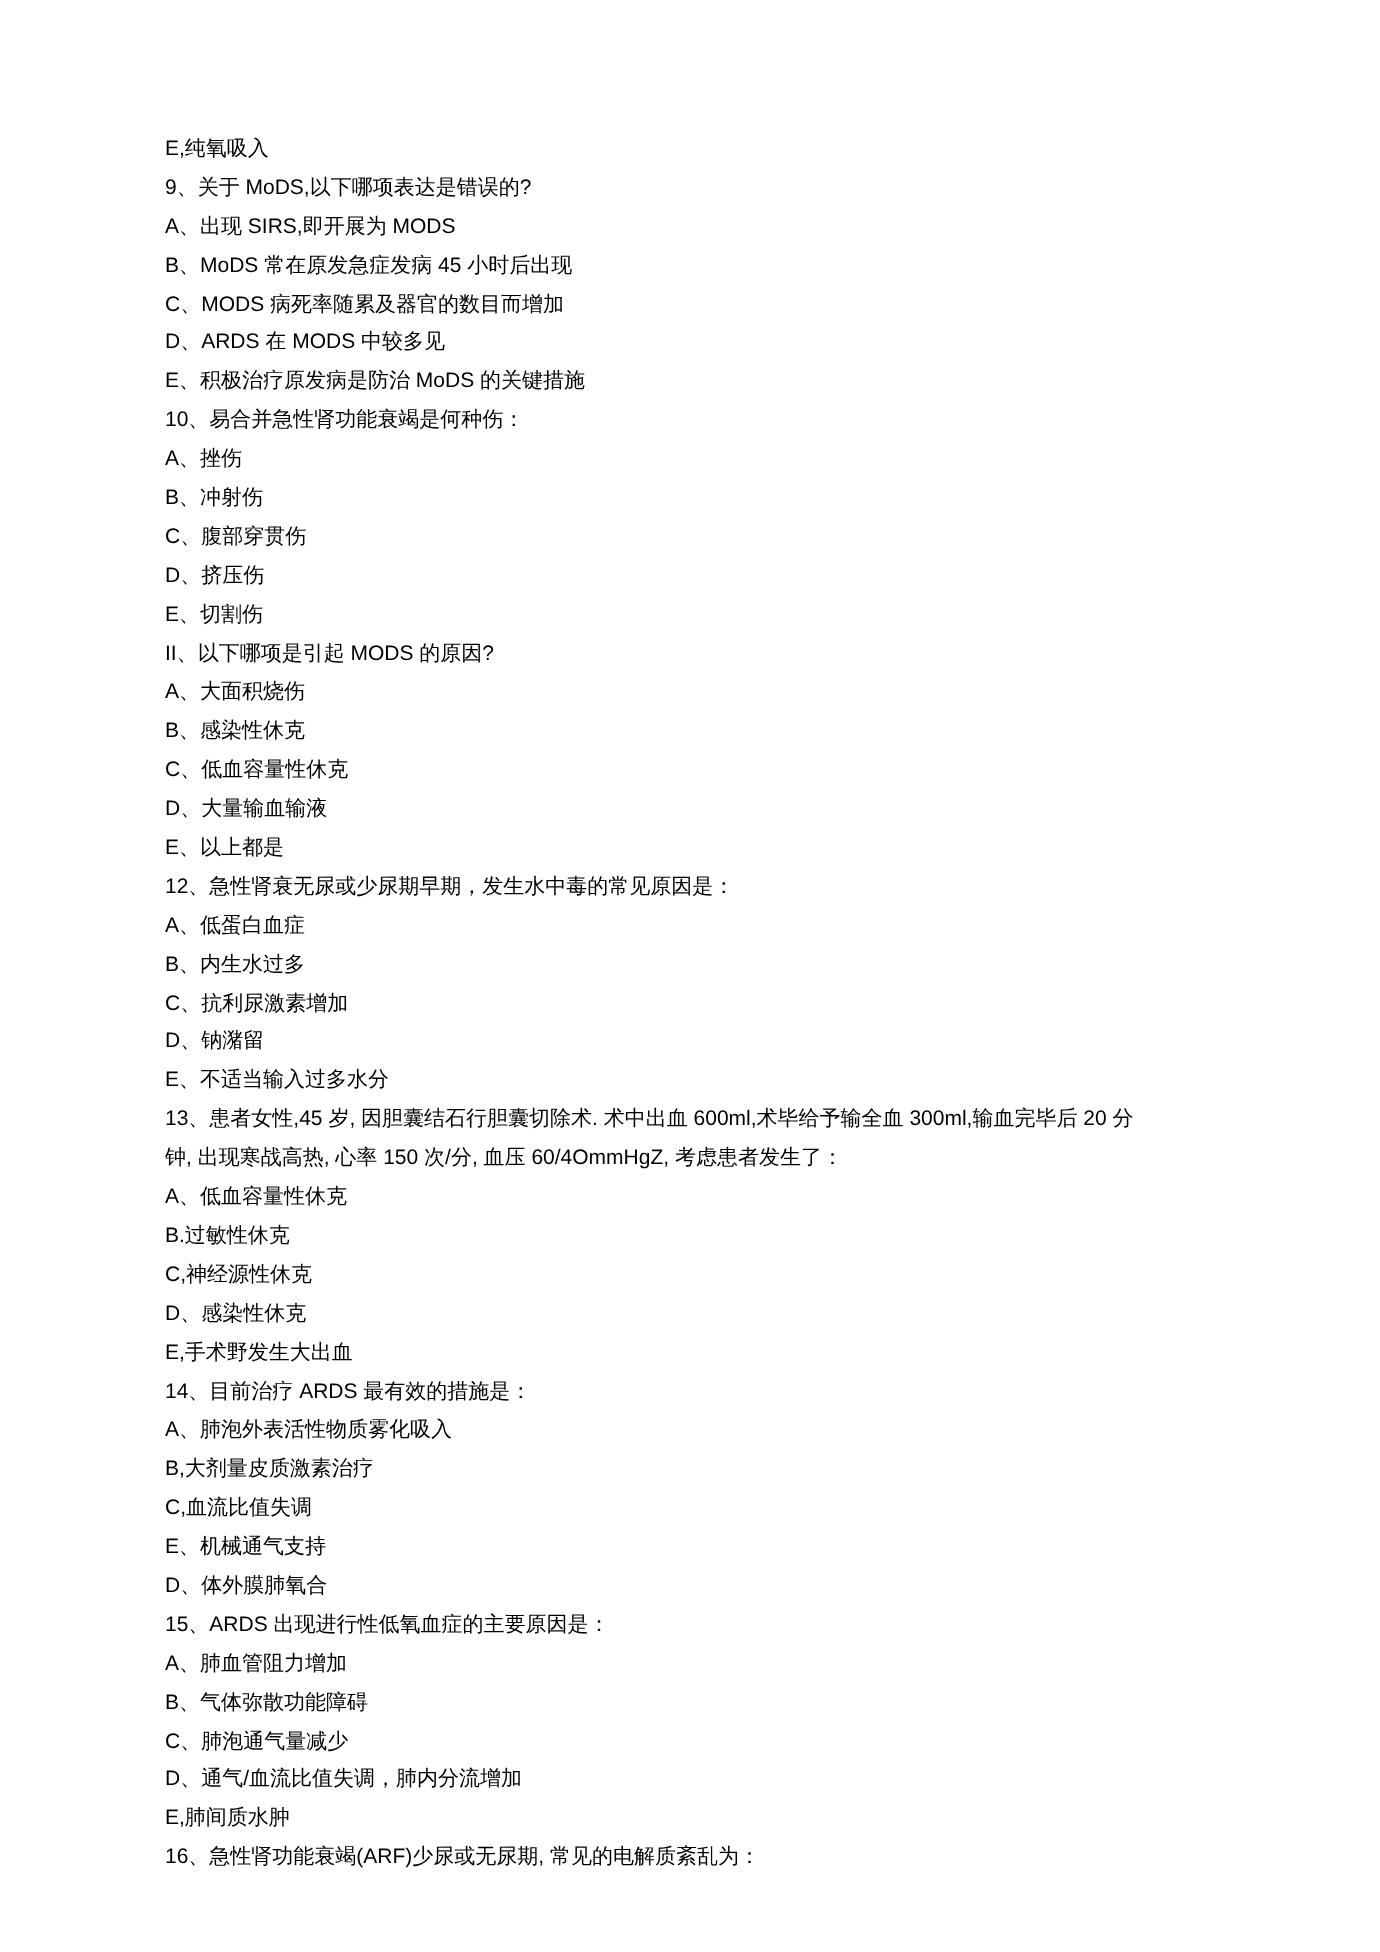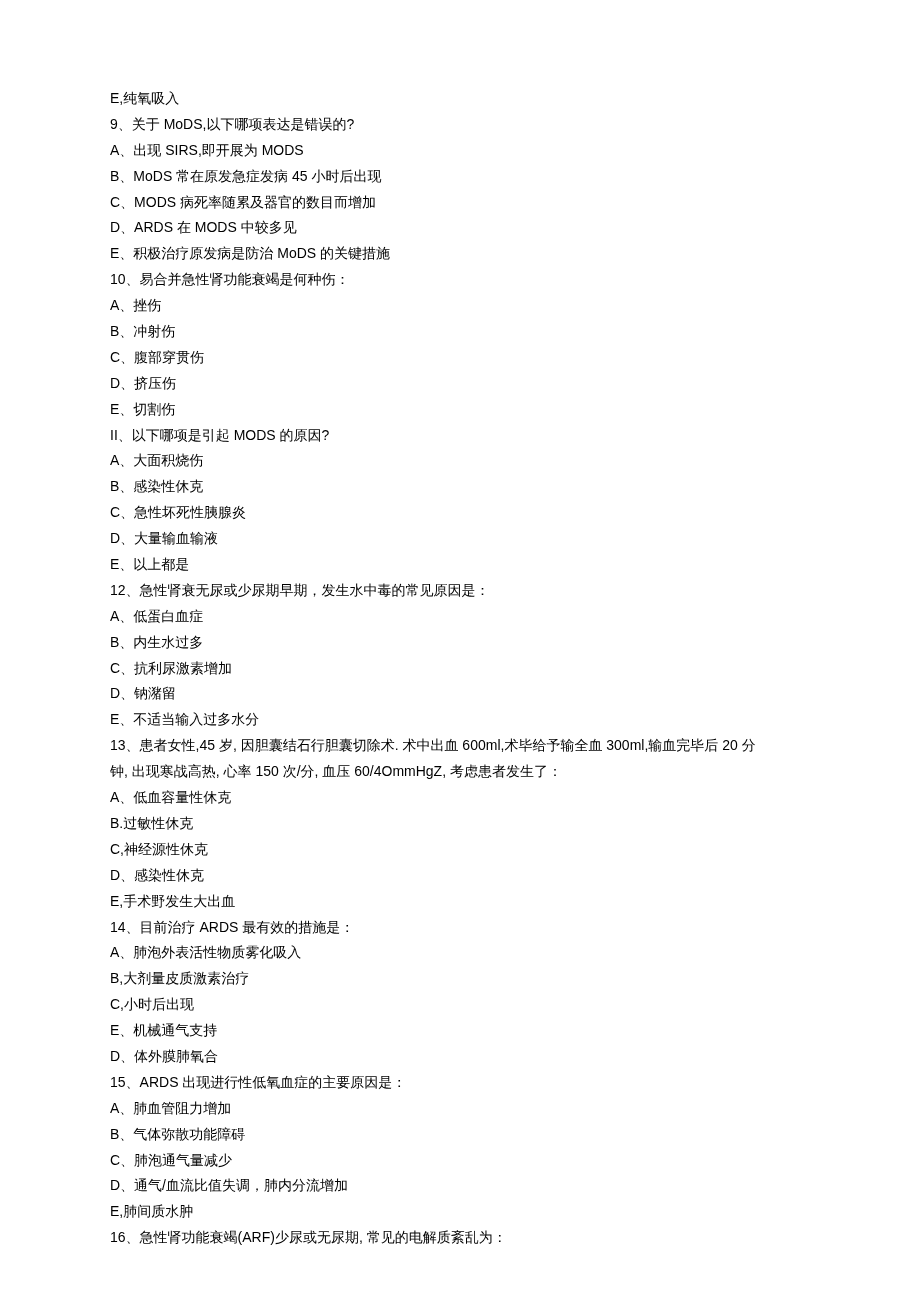--- a/index.html
+++ b/index.html
@@ -33,40 +33,40 @@
     <span class="line">E、积极治疗原发病是防治 MoDS 的关键措施</span>
     <span class="line">10、易合并急性肾功能衰竭是何种伤：</span>
     <span class="line">A、挫伤</span>
     <span class="line">B、冲射伤</span>
     <span class="line">C、腹部穿贯伤</span>
     <span class="line">D、挤压伤</span>
     <span class="line">E、切割伤</span>
     <span class="line">II、以下哪项是引起 MODS 的原因?</span>
     <span class="line">A、大面积烧伤</span>
     <span class="line">B、感染性休克</span>
-    <span class="line">C、急性坏死性胰腺炎</span>
+    <span class="line">C、低血容量性休克</span>
     <span class="line">D、大量输血输液</span>
     <span class="line">E、以上都是</span>
     <span class="line">12、急性肾衰无尿或少尿期早期，发生水中毒的常见原因是：</span>
     <span class="line">A、低蛋白血症</span>
     <span class="line">B、内生水过多</span>
     <span class="line">C、抗利尿激素增加</span>
     <span class="line">D、钠潴留</span>
     <span class="line">E、不适当输入过多水分</span>
     <span class="line">13、患者女性,45 岁, 因胆囊结石行胆囊切除术. 术中出血 600ml,术毕给予输全血 300ml,输血完毕后 20 分</span>
     <span class="line">钟, 出现寒战高热, 心率 150 次/分, 血压 60/4OmmHgZ, 考虑患者发生了：</span>
     <span class="line">A、低血容量性休克</span>
     <span class="line">B.过敏性休克</span>
     <span class="line">C,神经源性休克</span>
     <span class="line">D、感染性休克</span>
     <span class="line">E,手术野发生大出血</span>
     <span class="line">14、目前治疗 ARDS 最有效的措施是：</span>
     <span class="line">A、肺泡外表活性物质雾化吸入</span>
     <span class="line">B,大剂量皮质激素治疗</span>
-    <span class="line">C,小时后出现</span>
+    <span class="line">C,血流比值失调</span>
     <span class="line">E、机械通气支持</span>
     <span class="line">D、体外膜肺氧合</span>
     <span class="line">15、ARDS 出现进行性低氧血症的主要原因是：</span>
     <span class="line">A、肺血管阻力增加</span>
     <span class="line">B、气体弥散功能障碍</span>
     <span class="line">C、肺泡通气量减少</span>
     <span class="line">D、通气/血流比值失调，肺内分流增加</span>
     <span class="line">E,肺间质水肿</span>
     <span class="line">16、急性肾功能衰竭(ARF)少尿或无尿期, 常见的电解质紊乱为：</span>
   </div>

